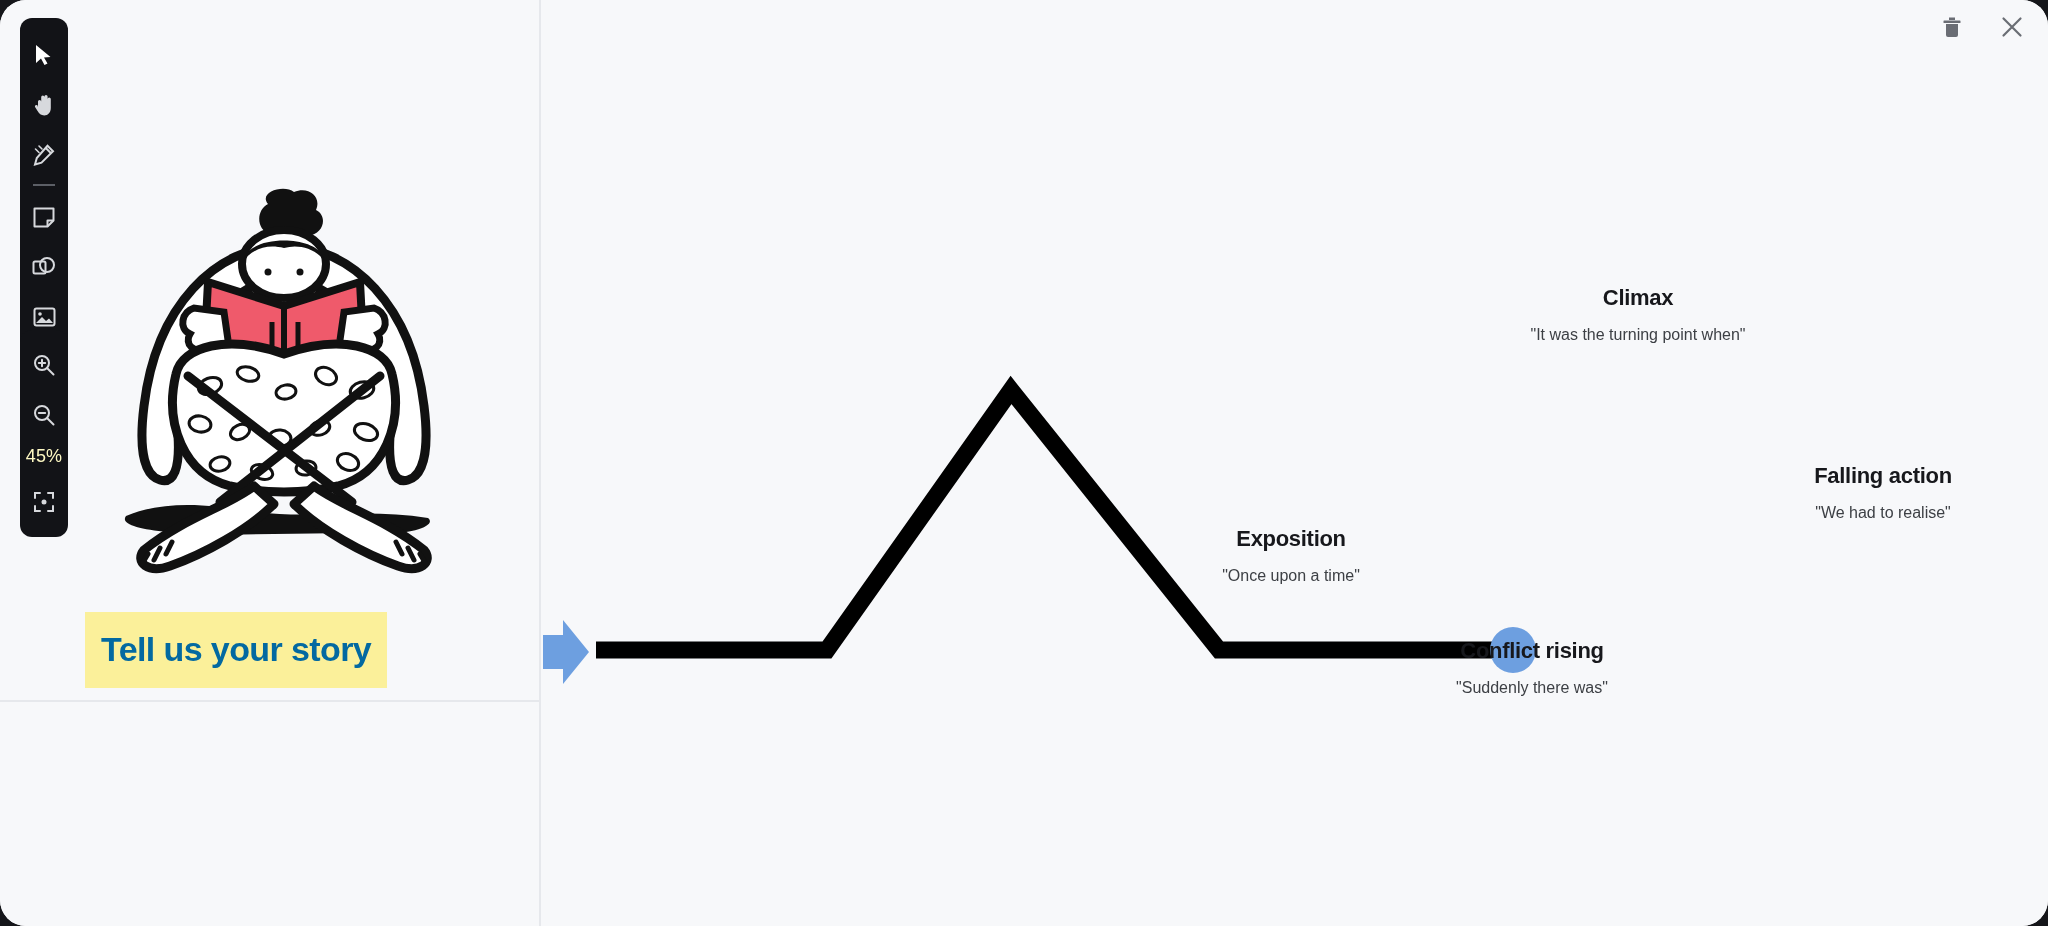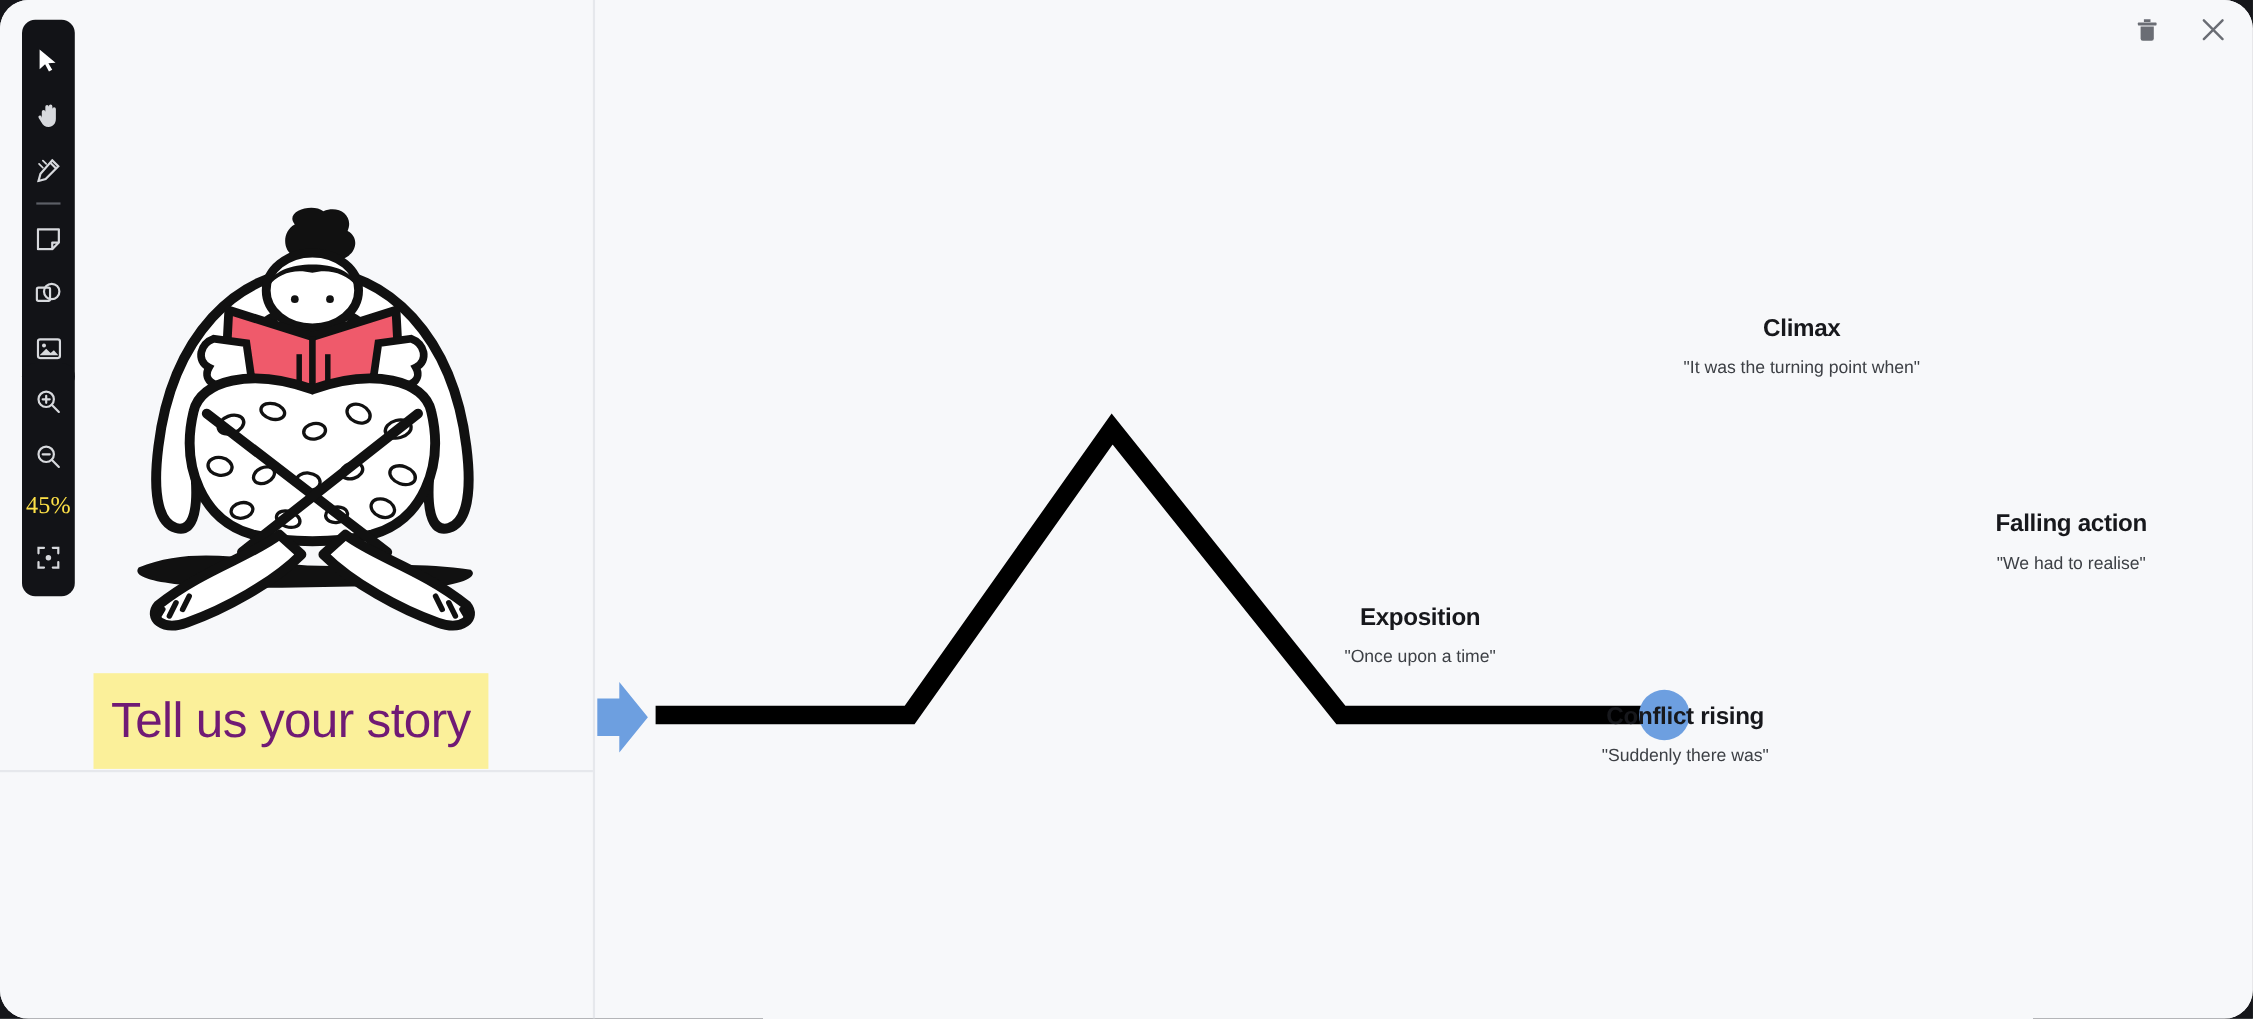--- a/index.html
+++ b/index.html
@@ -51,47 +51,46 @@
     display: flex; align-items: center; justify-content: center;
     color: #ffffff;
     cursor: pointer;
   }
   .tool-btn.dim { color: #b9bcc2; }
   .tool-btn svg { display: block; }
   .tool-sep {
     width: 22px; height: 2px; background: #5c5f66; margin: 4px 0 6px;
   }
   #zoom-level {
-    color: #fde047;
-    font-size: 22px;
+    color: #fef9c3;
+    font-size: 18px;
     letter-spacing: 0.2px;
     padding: 6px 0 10px;
     user-select: none;
-    font-family: Liberation Serif, serif;
   }
 
   
   #illustration {
     position: absolute;
     left: 108px; top: 186px;
     width: 352px; height: 404px;
   }
 
   
   #story-title-wrap {
     position: absolute;
     left: 85px; top: 612px;
     width: 412px;
   }
   #story-title {
     display: inline-block;
     background: #fbf09a;
-    color: #701a75;
-    font-size: 45px;
-    font-weight: normal;
+    color: #0369a1;
+    font-size: 34px;
+    font-weight: bold;
     letter-spacing: -0.6px;
     padding: 20px 16px 22px;
     line-height: 1;
     white-space: nowrap;
   }
 
   
   #canvas {
     position: absolute;
     left: 541px; top: 0;
@@ -113,21 +112,21 @@
     letter-spacing: -0.3px;
     white-space: nowrap;
   }
   .arc-label .quote {
     color: #3d4045;
     font-size: 16px;
     line-height: 1.3;
     margin-top: 14px;
   }
 
-  #label-exposition   { left: 650px; top: 548px; width: 200px; }
+  #label-exposition   { left: 650px; top: 526px; width: 200px; }
   #label-rising       { left: 836px; top: 432px; width: 200px; }
   #label-conflict     { left: 891px; top: 638px; width: 200px; }
   #label-climax       { left: 987px; top: 285px; width: 220px; }
   #label-falling      { left: 1242px; top: 463px; width: 200px; }
   #label-resolution   { left: 1493px; top: 542px; width: 200px; }
 
   
   #window-controls {
     position: absolute;
     right: 22px; top: 13px;

